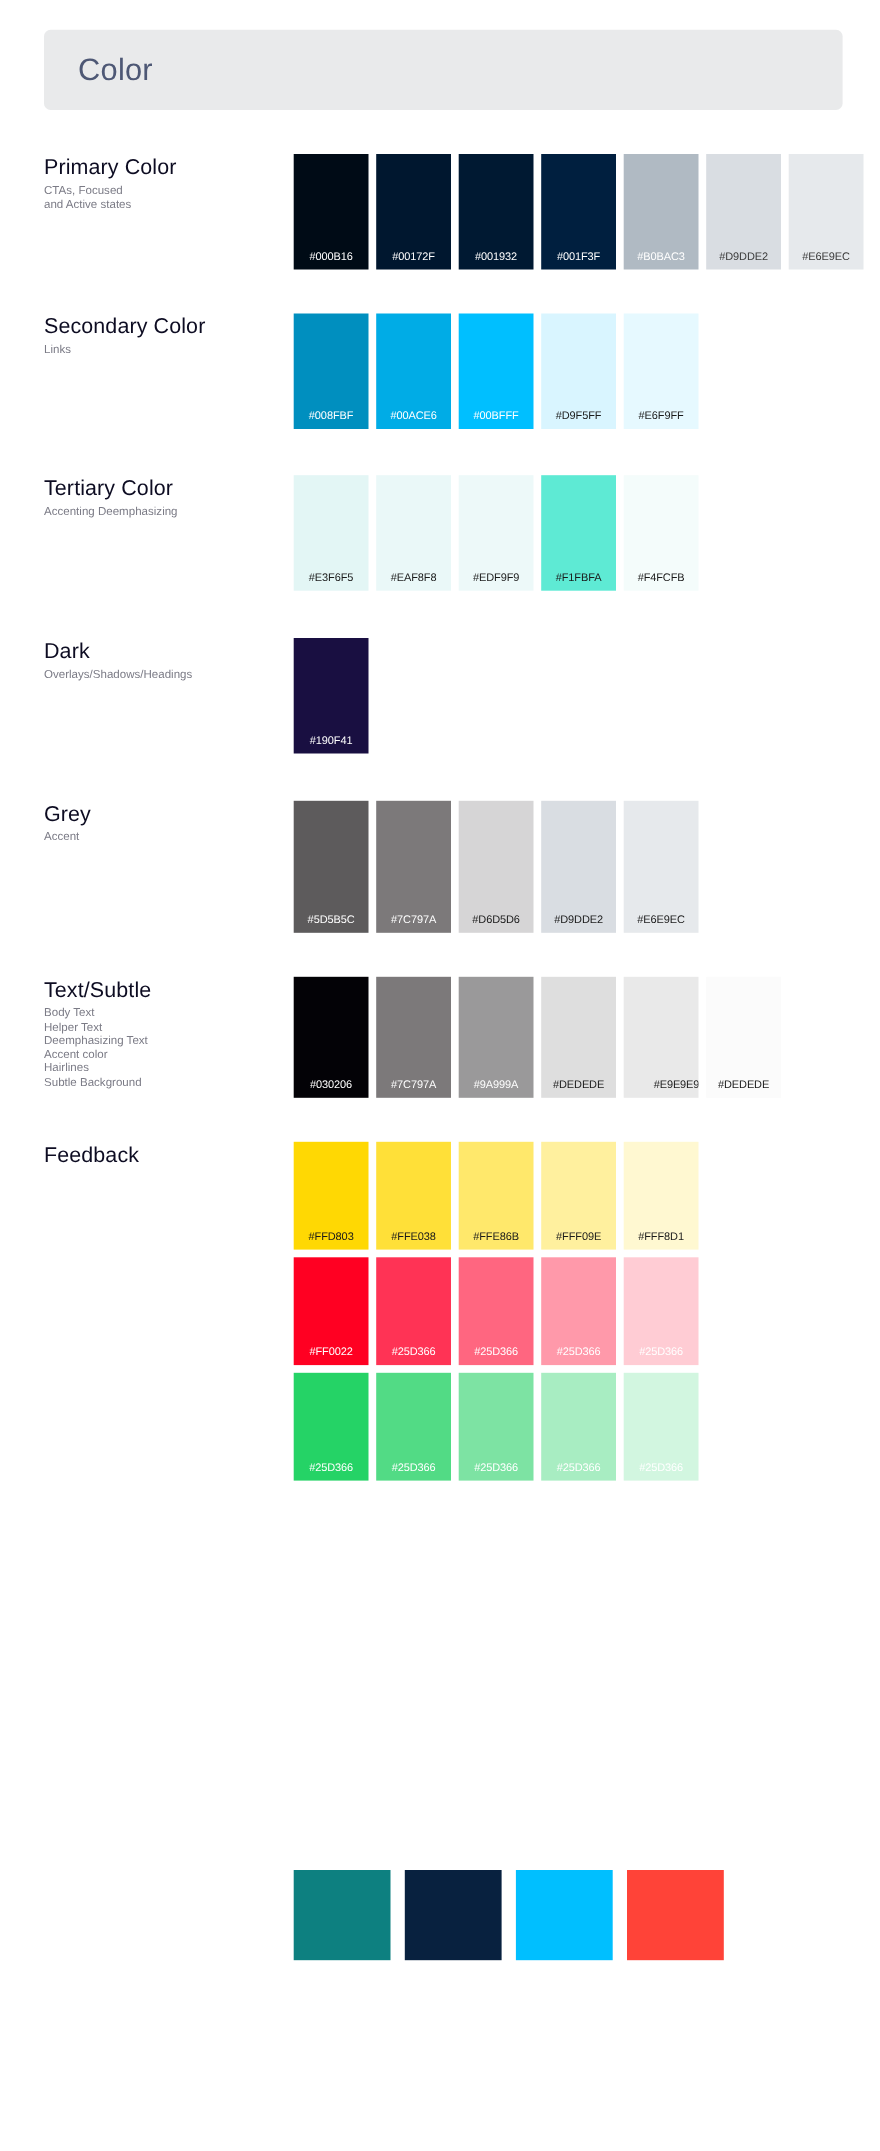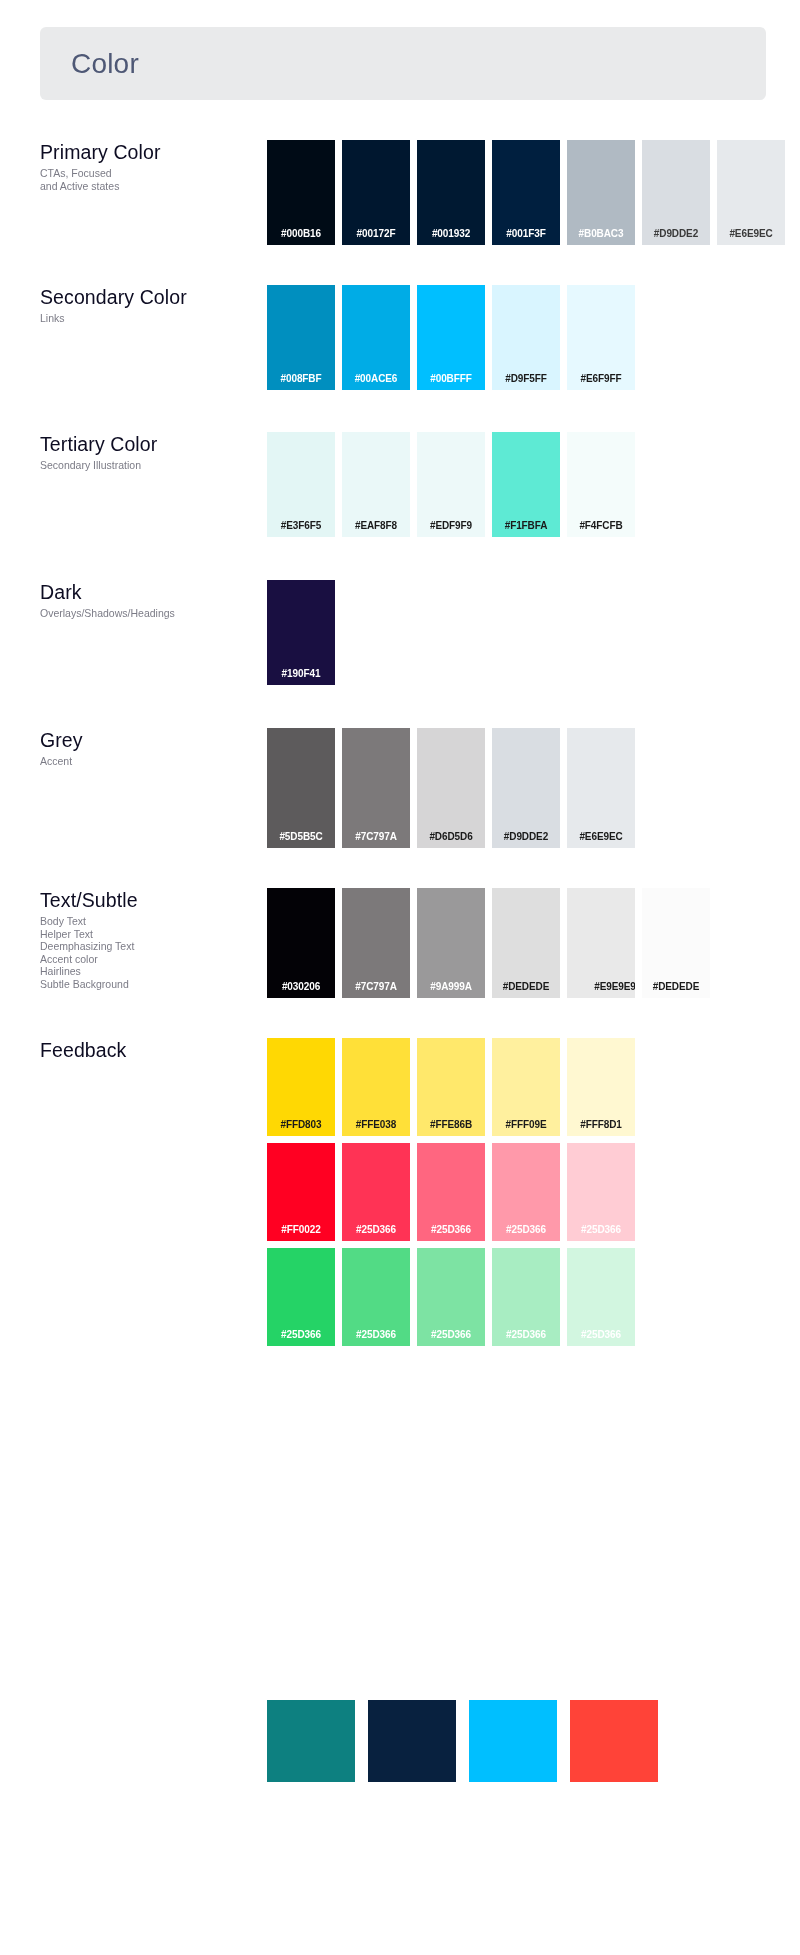--- a/index.html
+++ b/index.html
@@ -85,21 +85,21 @@
   .swatch {
     position: relative;
     width: 68px;
     display: flex;
     align-items: flex-end;
     justify-content: center;
     overflow: hidden;
   }
   .swatch-code {
     font-size: 10px;
-    font-weight: 700;
+    font-weight: 400;
     line-height: 12px;
     padding-bottom: 5px;
     letter-spacing: -0.1px;
     white-space: nowrap;
     font-family: "Liberation Sans", "DejaVu Sans", sans-serif;
   }
 
   
   .h-primary   { height: 105px; }
   .h-secondary { height: 105px; }
@@ -188,21 +188,21 @@
             <div class="swatch h-secondary" style="background: rgb(230, 249, 255);">
               <span class="swatch-code" style="color: rgb(26, 26, 26);">#E6F9FF</span>
             </div>
           </div>
         </div>
       </div>
       <div class="section" style="top: 432px;">
         <div class="section-label">
           <div class="section-name">Tertiary Color</div>
           <div class="section-desc">
-            <div>Secondary Illustration</div>
+            <div>Accenting Deemphasizing</div>
           </div>
         </div>
         <div class="swatch-rows">
           <div class="swatch-row">
             <div class="swatch h-tertiary" style="background: rgb(227, 246, 245);">
               <span class="swatch-code" style="color: rgb(26, 26, 26);">#E3F6F5</span>
             </div>
             <div class="swatch h-tertiary" style="background: rgb(234, 248, 248);">
               <span class="swatch-code" style="color: rgb(26, 26, 26);">#EAF8F8</span>
             </div>

